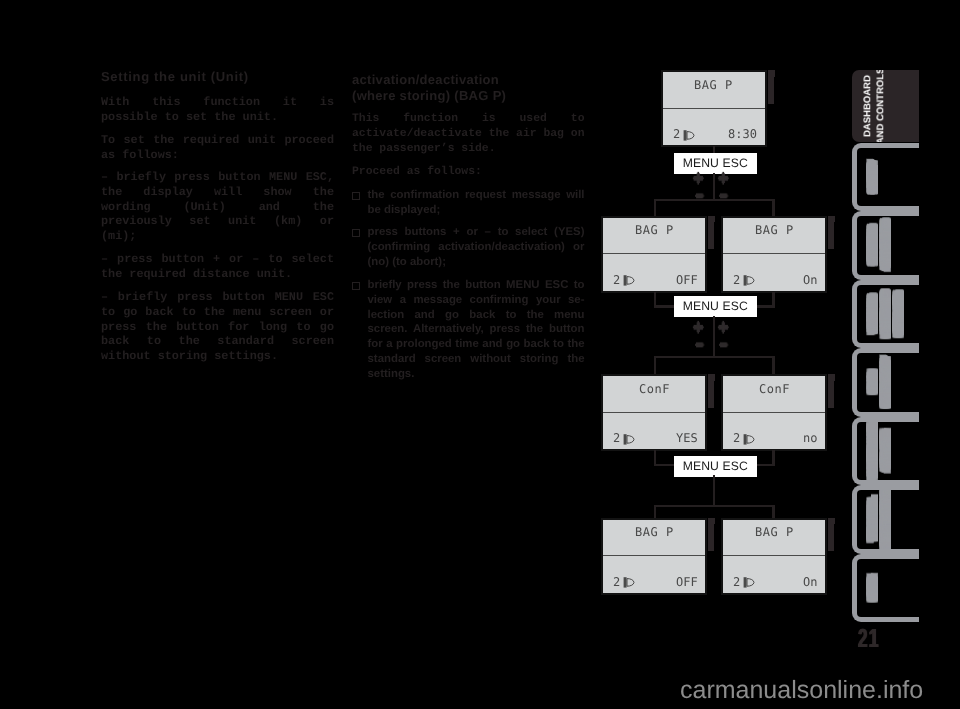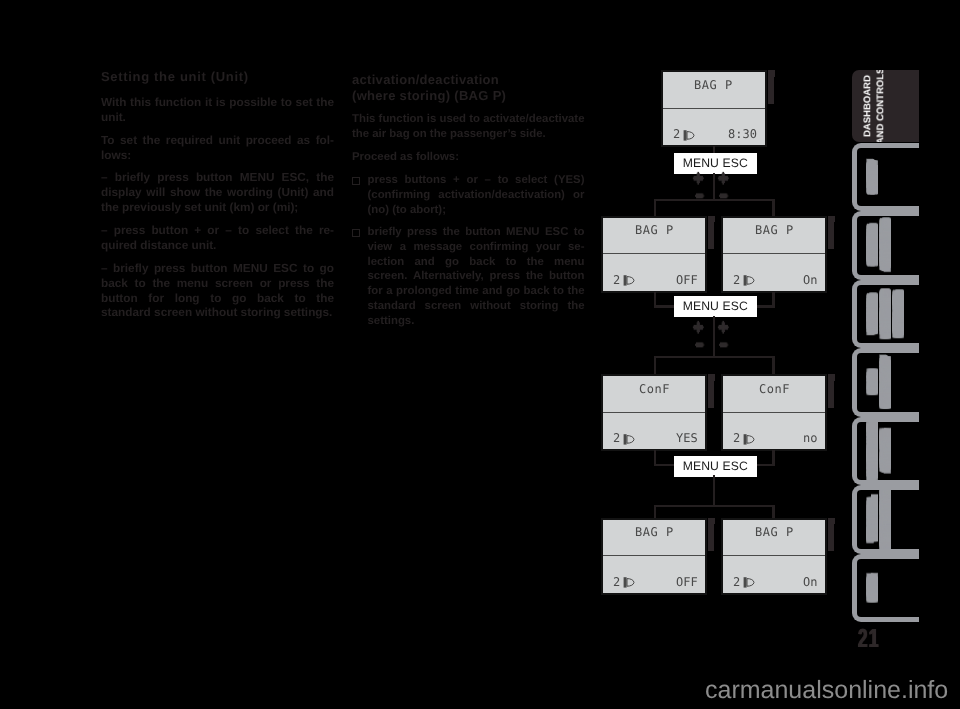--- a/index.html
+++ b/index.html
@@ -5,21 +5,21 @@
   html,body{margin:0;padding:0;background:#000;width:960px;height:709px;overflow:hidden;}
   body{font-family:"Liberation Sans",sans-serif;text-rendering:geometricPrecision;}
   .page{position:absolute;left:0;top:0;width:960px;height:709px;background:#000;}
 
   
   .col{position:absolute;color:#231f20;font-size:11.8px;font-weight:bold;line-height:14.8px;text-align:justify;hyphens:manual;}
   #col1{left:101px;top:70.2px;width:233px;}
   #col2{left:352px;top:72.2px;width:232.5px;font-size:11.4px;}
   .h1{font-weight:bold;font-size:13px;letter-spacing:0.68px;margin:0 0 10.2px 0;text-align:left;line-height:14.8px;}
   .h2{font-weight:bold;font-size:13px;letter-spacing:0.3px;margin:0 0 8px 0;text-align:left;line-height:16.1px;}
-  .p{margin:0 0 8.1px 0;}
+  .p{margin:0 0 8.1px 0;font-family:Liberation Mono, monospace;}
   .p:last-child{margin-bottom:0;}
   b{font-weight:bold;}
   .li{margin:0 0 8px 0;padding-left:15.5px;position:relative;}
   .li .sq{position:absolute;left:0px;top:3.6px;width:6.3px;height:6.3px;border:1.5px solid #231f20;}
 
   
   #diagram{position:absolute;left:0;top:0;width:816px;height:709px;}
   #diagram > div{position:absolute;}
   .lcd{background:#d2d4d5;border:2px solid #131313;box-sizing:border-box;}
   .lcd .top{position:absolute;left:0;top:0;right:0;height:50%;
@@ -50,21 +50,21 @@
             display:flex;flex-direction:row;align-items:stretch;justify-content:flex-start;}
   .tablabel > .tl{position:relative;width:13.1px;flex:0 0 13.1px;}
   .tablabel > .tl > span{position:absolute;left:50%;top:50%;
             transform:translate(-50%,-50%) rotate(-90deg);white-space:nowrap;
             color:#fff;font-weight:bold;font-size:9.5px;line-height:1;}
   .tablabel.dim > .tl > span{color:#9a9ca1;font-size:8px;letter-spacing:-0.6px;
             text-shadow:-4px -3px 0 #9a9ca1,-3px -3px 0 #9a9ca1,-2px -3px 0 #9a9ca1,-1px -3px 0 #9a9ca1,0px -3px 0 #9a9ca1,1px -3px 0 #9a9ca1,2px -3px 0 #9a9ca1,3px -3px 0 #9a9ca1,4px -3px 0 #9a9ca1,-4px -2px 0 #9a9ca1,-3px -2px 0 #9a9ca1,-2px -2px 0 #9a9ca1,-1px -2px 0 #9a9ca1,0px -2px 0 #9a9ca1,1px -2px 0 #9a9ca1,2px -2px 0 #9a9ca1,3px -2px 0 #9a9ca1,4px -2px 0 #9a9ca1,-4px -1px 0 #9a9ca1,-3px -1px 0 #9a9ca1,-2px -1px 0 #9a9ca1,-1px -1px 0 #9a9ca1,0px -1px 0 #9a9ca1,1px -1px 0 #9a9ca1,2px -1px 0 #9a9ca1,3px -1px 0 #9a9ca1,4px -1px 0 #9a9ca1,-4px 0px 0 #9a9ca1,-3px 0px 0 #9a9ca1,-2px 0px 0 #9a9ca1,-1px 0px 0 #9a9ca1,1px 0px 0 #9a9ca1,2px 0px 0 #9a9ca1,3px 0px 0 #9a9ca1,4px 0px 0 #9a9ca1,-4px 1px 0 #9a9ca1,-3px 1px 0 #9a9ca1,-2px 1px 0 #9a9ca1,-1px 1px 0 #9a9ca1,0px 1px 0 #9a9ca1,1px 1px 0 #9a9ca1,2px 1px 0 #9a9ca1,3px 1px 0 #9a9ca1,4px 1px 0 #9a9ca1,-4px 2px 0 #9a9ca1,-3px 2px 0 #9a9ca1,-2px 2px 0 #9a9ca1,-1px 2px 0 #9a9ca1,0px 2px 0 #9a9ca1,1px 2px 0 #9a9ca1,2px 2px 0 #9a9ca1,3px 2px 0 #9a9ca1,4px 2px 0 #9a9ca1,-4px 3px 0 #9a9ca1,-3px 3px 0 #9a9ca1,-2px 3px 0 #9a9ca1,-1px 3px 0 #9a9ca1,0px 3px 0 #9a9ca1,1px 3px 0 #9a9ca1,2px 3px 0 #9a9ca1,3px 3px 0 #9a9ca1,4px 3px 0 #9a9ca1;}
   .pagenum{position:absolute;color:#2e2829;font-weight:bold;font-size:26px;line-height:1;
            transform:scaleX(0.66);transform-origin:left top;letter-spacing:2px;
            text-shadow:1.1px 0 0 #2e2829,-1.1px 0 0 #2e2829;}
-  .wm{position:absolute;color:#8c8c8c;font-size:25px;letter-spacing:0;line-height:1;margin-left:25px;}
+  .wm{position:absolute;color:#8c8c8c;font-size:25px;letter-spacing:0;line-height:1;}
   .col,.h1,.h2,.p,.li,.lcdtxt,.menubox,.pm,.pagenum,.wm,.tl>span{will-change:transform;}
 </style>
 </head>
 <body>
 
 <div class="page">
 
   <div class="col" id="col1">
     <div class="h1">Setting the unit (Unit)</div>
     <div class="p"><span>With this function it is possible to set the unit.</span></div>
@@ -74,20 +74,21 @@
     <div class="p"><span>– briefly press button </span><b>MENU ESC</b><span> to go back to the menu screen or press the but­ton for long to go back to the standard screen without storing settings.</span></div>
   </div>
 
   <div class="col" id="col2">
     <div class="h2">
       <div>activation/deactivation</div>
       <div>(where storing) (BAG P)</div>
     </div>
     <div class="p"><span>This function is used to activate/deactivate the air bag on the passenger’s side.</span></div>
     <div class="p"><span>Proceed as follows:</span></div>
+    <div class="li"><span class="sq"></span><span>the confirmation request message will be displayed;</span></div>
     <div class="li"><span class="sq"></span><span>press buttons + or – to select (YES) (confirming activation/deactivation) or (no) (to abort);</span></div>
     <div class="li"><span class="sq"></span><span>briefly press the button </span><b>MENU ESC</b><span> to view a message confirming your se­lection and go back to the menu screen. Alternatively, press the button for a prolonged time and go back to the stan­dard screen without storing the set­tings.</span></div>
   </div>
 
   <div id="diagram">
     <div class="bezel" style="left:767.9px;top:70.1px;width:7.3px;height:6.7px;"></div>
     <div class="bezel" style="left:767.9px;top:76.7px;width:5.9px;height:27px;"></div>
     <div class="lcd" style="left:660.9px;top:70.2px;width:105.8px;height:77.0px;">
       <div class="top">
           <span class="lcdtxt">BAG P</span>

